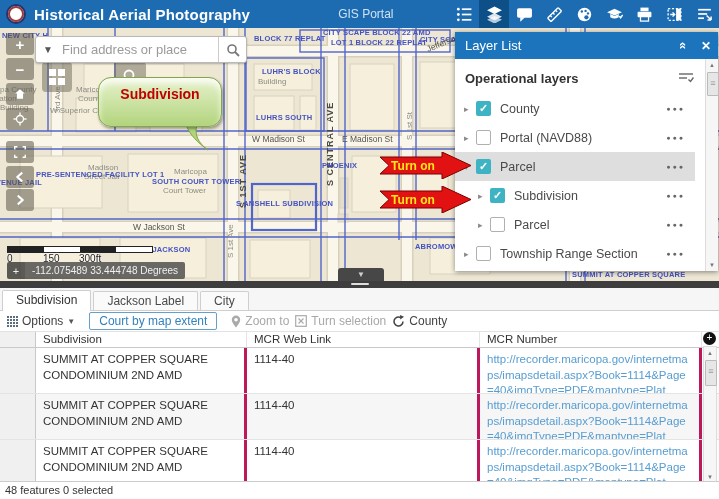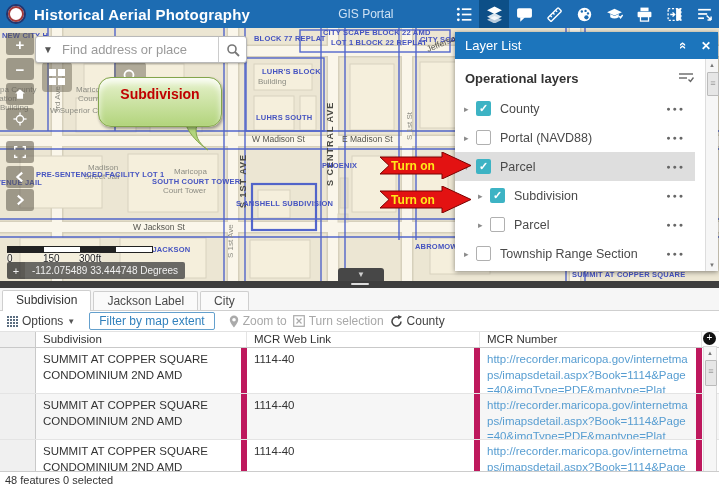--- a/index.html
+++ b/index.html
@@ -109,24 +109,24 @@
   .thead{display:grid;grid-template-columns:36px 211px 233px 222px 17px;height:15px;
          border-bottom:1px solid #c9c9c9;border-top:1px solid #e2e2e2;font-size:11.5px;color:#333;
          position:relative;}
   .thead div{padding:1px 7px;border-right:1px solid #e4e4e4;white-space:nowrap;overflow:hidden;}
   .thead .gut{background:#f0f0f0;border-right:1px solid #c9c9c9;}
   .colplus{position:absolute;right:3px;top:0;width:13px;height:13px;border-radius:50%;background:#111;
            color:#fff;font-size:10px;line-height:12px;text-align:center;cursor:pointer;}
   .trow{display:grid;grid-template-columns:36px 211px 233px 222px 17px;height:46px;
         border-bottom:1px solid #e4e4e4;font-size:11.5px;color:#333;box-sizing:border-box;}
   .trow.alt{background:#f6f6f6;}
-  .trow div{padding:4px 7px;border-right:6px solid #be185d;overflow:hidden;line-height:1.35;}
+  .trow div{padding:4px 7px;border-right:3px solid #be185d;overflow:hidden;line-height:1.35;}
   .trow .gut{background:#f0f0f0;border-right:1px solid #c9c9c9;cursor:pointer;}
   .trow .lnk{color:#579dd1;word-break:break-all;cursor:pointer;}
-  .tstatus{position:absolute;bottom:0;left:0;width:719px;height:28px;background:#fff;
+  .tstatus{position:absolute;bottom:0;left:0;width:719px;height:18px;background:#fff;
            border-top:1px solid #ccc;font-size:11px;color:#333;line-height:16px;padding-left:5px;
            box-sizing:border-box;}
   .tscroll{position:absolute;right:2px;top:58px;width:14px;height:138px;background:#f6f6f6;
            border:1px solid #ddd;box-sizing:border-box;}
 </style>
 </head>
 <body>
 
 <div class="app">
 
@@ -522,21 +522,21 @@
             <i></i>
             <i></i>
             <i></i>
             <i></i>
             <i></i>
             <i></i>
           </span>
         <span>Options</span>
         <span class="tcaret">▼</span>
       </span>
-      <span class="filterbtn">Filter by map extent</span>
+      <span class="filterbtn">Court by map extent</span>
       <span class="titem dis">
         <svg width="10" height="13" viewBox="0 0 10 13">
             <path d="M5,0.5 a4.2,4.2 0 0 1 4.2,4.2 c0,3-4.2,7.8-4.2,7.8 s-4.2,-4.8-4.2,-7.8 A4.2,4.2 0 0 1 5,0.5 Z M5,3 a1.8,1.8 0 1 0 0,3.6 1.8,1.8 0 0 0 0,-3.6Z" fill="#aaa"></path>
           </svg>
         <span>Zoom to</span>
       </span>
       <span class="titem dis">
         <svg width="12" height="12" viewBox="0 0 12 12">
             <rect x="0.7" y="0.7" width="10.6" height="10.6" fill="none" stroke="#aaa" stroke-width="1.2"></rect>
             <path d="M3.5,3.5 l5,5 M8.5,3.5 l-5,5" stroke="#aaa" stroke-width="1.2"></path>

